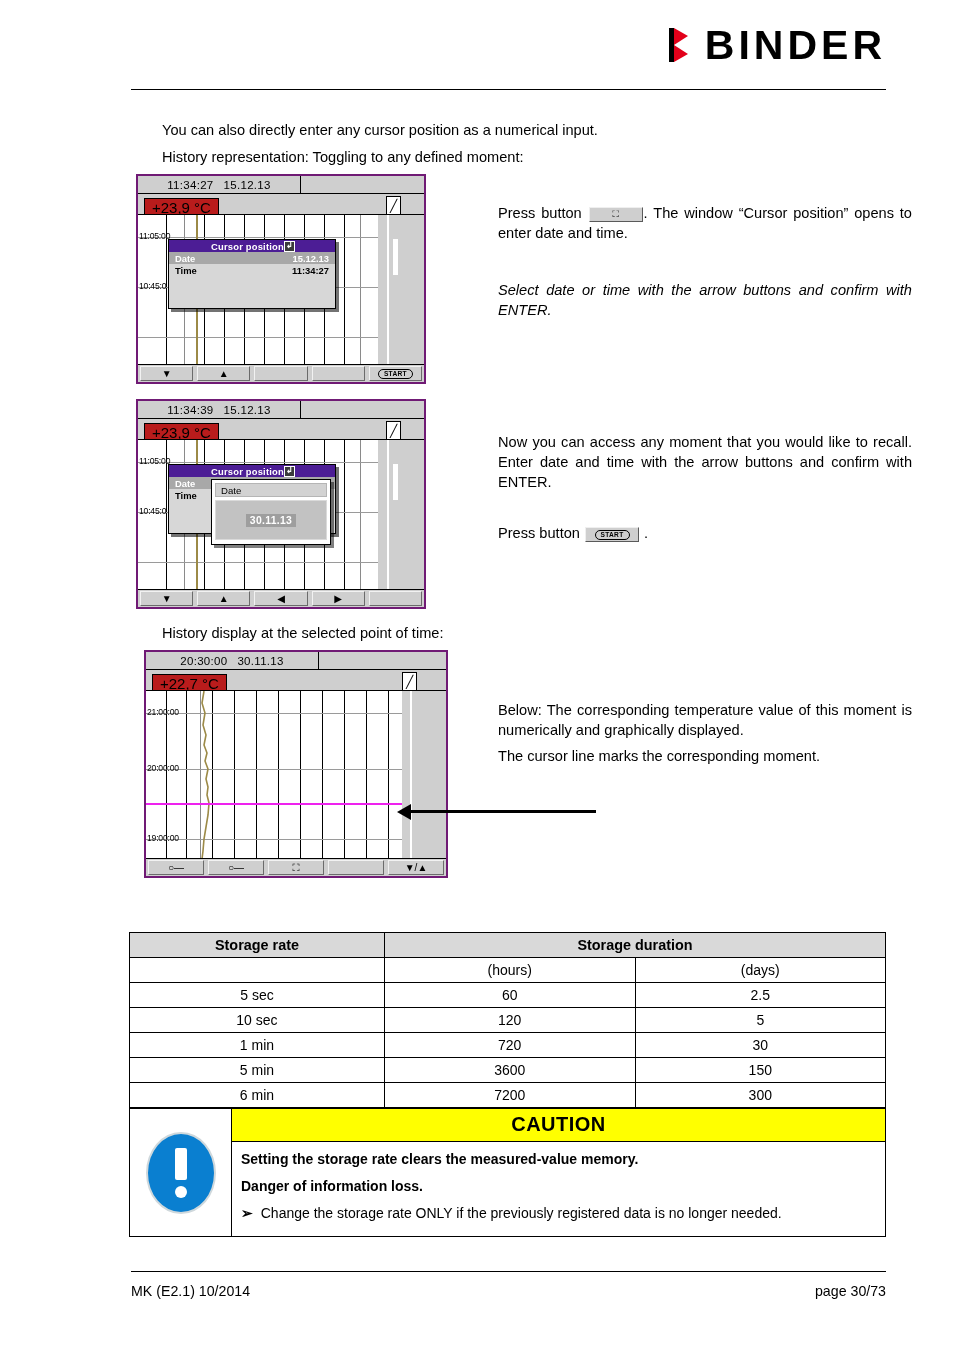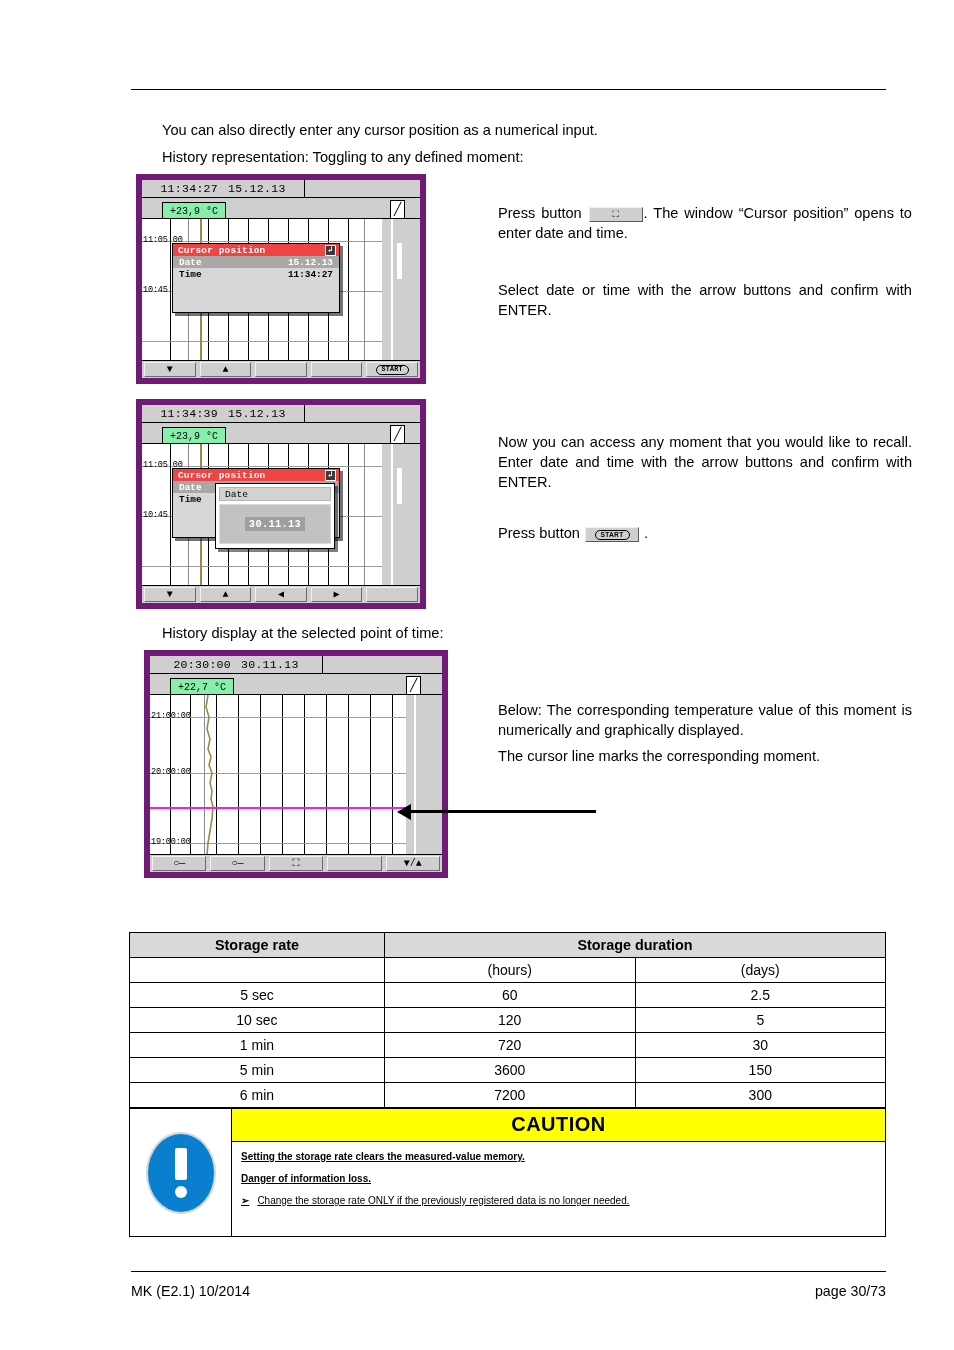--- a/index.html
+++ b/index.html
@@ -53,46 +53,45 @@
     position:absolute;left:131px;right:68px;top:1271px;
     border-top:1.2px solid #000;
   }
   .footer-left{position:absolute;left:131px;top:1283px;font-size:14.2px;}
   .footer-right{position:absolute;right:68px;top:1283px;font-size:14.2px;}
 
   
   .panel{
     position:absolute;
     background:#cfcfcf;
-    border:6px solid #701a75;
+    border:2px solid #701a75;
     box-sizing:border-box;
-    font-family:Liberation Mono, monospace;
+    font-family:Liberation Sans, sans-serif;
   }
   .panel .titlebar{
     position:relative;height:17px;background:#cfcfcf;
     border-bottom:1.6px solid #000;
     display:flex;align-items:center;
   }
   .panel .titlebar .tb-left{
     height:17px;display:flex;align-items:center;justify-content:center;
     font-size:11.5px;font-weight:normal;letter-spacing:.3px;
     padding:0 6px;border-right:1.6px solid #000;
     color:#000;
   }
   .panel .titlebar .tb-right{flex:1;background:#cfcfcf;}
 
   .panel .tabrow{
     position:relative;height:20px;background:#cfcfcf;
   }
   .panel .tab{
     position:absolute;left:6px;top:4px;height:16px;
-    background:#86efac;border:1.4px solid #000;border-bottom:none;
+    background:#b91c1c;border:1.4px solid #000;border-bottom:none;
     display:flex;align-items:center;padding:0 7px;
-    font-size:10px;
-    margin-left:14px;
+    font-size:15px;
   }
   .panel .penicon{
     position:absolute;top:2px;width:13px;height:17px;
     border:1.4px solid #000;background:#fff;
     display:flex;align-items:center;justify-content:center;
     font-size:12px;line-height:1;
   }
 
   .plot{
     position:relative;background:#fff;overflow:hidden;
@@ -133,22 +132,22 @@
   }
 
   
   .dlg{
     position:absolute;background:#d7d7d7;
     border:1.4px solid #000;
     box-shadow:3px 3px 0 rgba(0,0,0,.55);
     font-size:9.4px;
   }
   .dlg-title{
-    background:#ef4444;color:#fff;font-weight:bold;
-    height:12px;display:flex;align-items:center;justify-content:space-between;
+    background:#4c1d95;color:#fff;font-weight:bold;
+    height:12px;display:flex;align-items:center;justify-content:center;
     padding:0 3px 0 5px;font-size:9.4px;letter-spacing:.2px;
   }
   .dlg-enter{
     width:9px;height:9px;background:#3a3a3a;color:#fff;
     display:flex;align-items:center;justify-content:center;
     font-size:8px;line-height:1;border:1px solid #fff;
   }
   .dlg-row{
     height:12px;display:flex;align-items:center;justify-content:space-between;
     padding:0 6px;font-weight:bold;font-size:9.4px;
@@ -231,29 +230,37 @@
     position:absolute;bottom:0;left:0;width:12px;height:12px;
     background:#fff;border-radius:50%;
   }
   .caution-body{flex:1;display:flex;flex-direction:column;}
   .caution-head{
     background:#ffff00;border-bottom:1.4px solid #000;
     text-align:center;font-weight:bold;font-size:20px;
     padding:4px 0 5px;letter-spacing:.5px;
   }
   .caution-lines{padding:9px 9px 8px 9px;}
-  .caution-lines p{margin:0 0 11px 0;font-size:10px;font-weight:bold;text-decoration:underline;}
+  .caution-lines p{margin:0 0 11px 0;font-size:14px;font-weight:bold;}
   .caution-lines p.last{font-weight:normal;margin-bottom:0;display:flex;gap:8px;}
   .arrw{font-weight:bold;}
 </style>
 </head>
 <body>
 
 <div class="page">
 
+  <div class="logo">
+    <div class="logo-mark">
+      <div class="bar"></div>
+        <div class="tri-top"></div>
+        <div class="tri-bot"></div>
+    </div>
+    <div class="logo-text">BINDER</div>
+  </div>
   <div class="header-rule"></div>
 
   <div class="ptext" style="left:131px;top:120px;width:600px;">You can also directly enter any cursor position as a numerical input.</div>
   <div class="ptext" style="left:131px;top:147px;width:600px;">History representation: Toggling to any defined moment:</div>
 
   <div class="panel" style="left:136px;top:174px;width:290px;height:210px;">
     <div class="titlebar">
       <div class="tb-left" style="width:150px;justify-content:center;">
         <span>11:34:27</span>
         <span style="width:10px;"></span>
@@ -322,21 +329,21 @@
       <div class="tbtn">
           <span class="startpill">START</span>
         </div>
     </div>
   </div>
 
   <div class="ptext just" style="left:467px;top:203px;width:414px;">
     <span>Press button</span>
     <span class="inline-btn">⛶</span><span>. The window “Cursor position” opens to enter date and time.</span>
   </div>
-  <div class="ptext just" style="left:467px;top:280px;width:414px;">Select date or time with the arrow buttons and confirm with ENTER.</div>
+  <div class="ptext just" style="left:467px;top:280px;width:414px;font-style:italic;">Select date or time with the arrow buttons and confirm with ENTER.</div>
 
   <div class="panel" style="left:136px;top:399px;width:290px;height:210px;">
     <div class="titlebar">
       <div class="tb-left" style="width:150px;justify-content:center;">
         <span>11:34:39</span>
         <span style="width:10px;"></span>
         <span>15.12.13</span>
       </div>
       <div class="tb-right"></div>
     </div>

